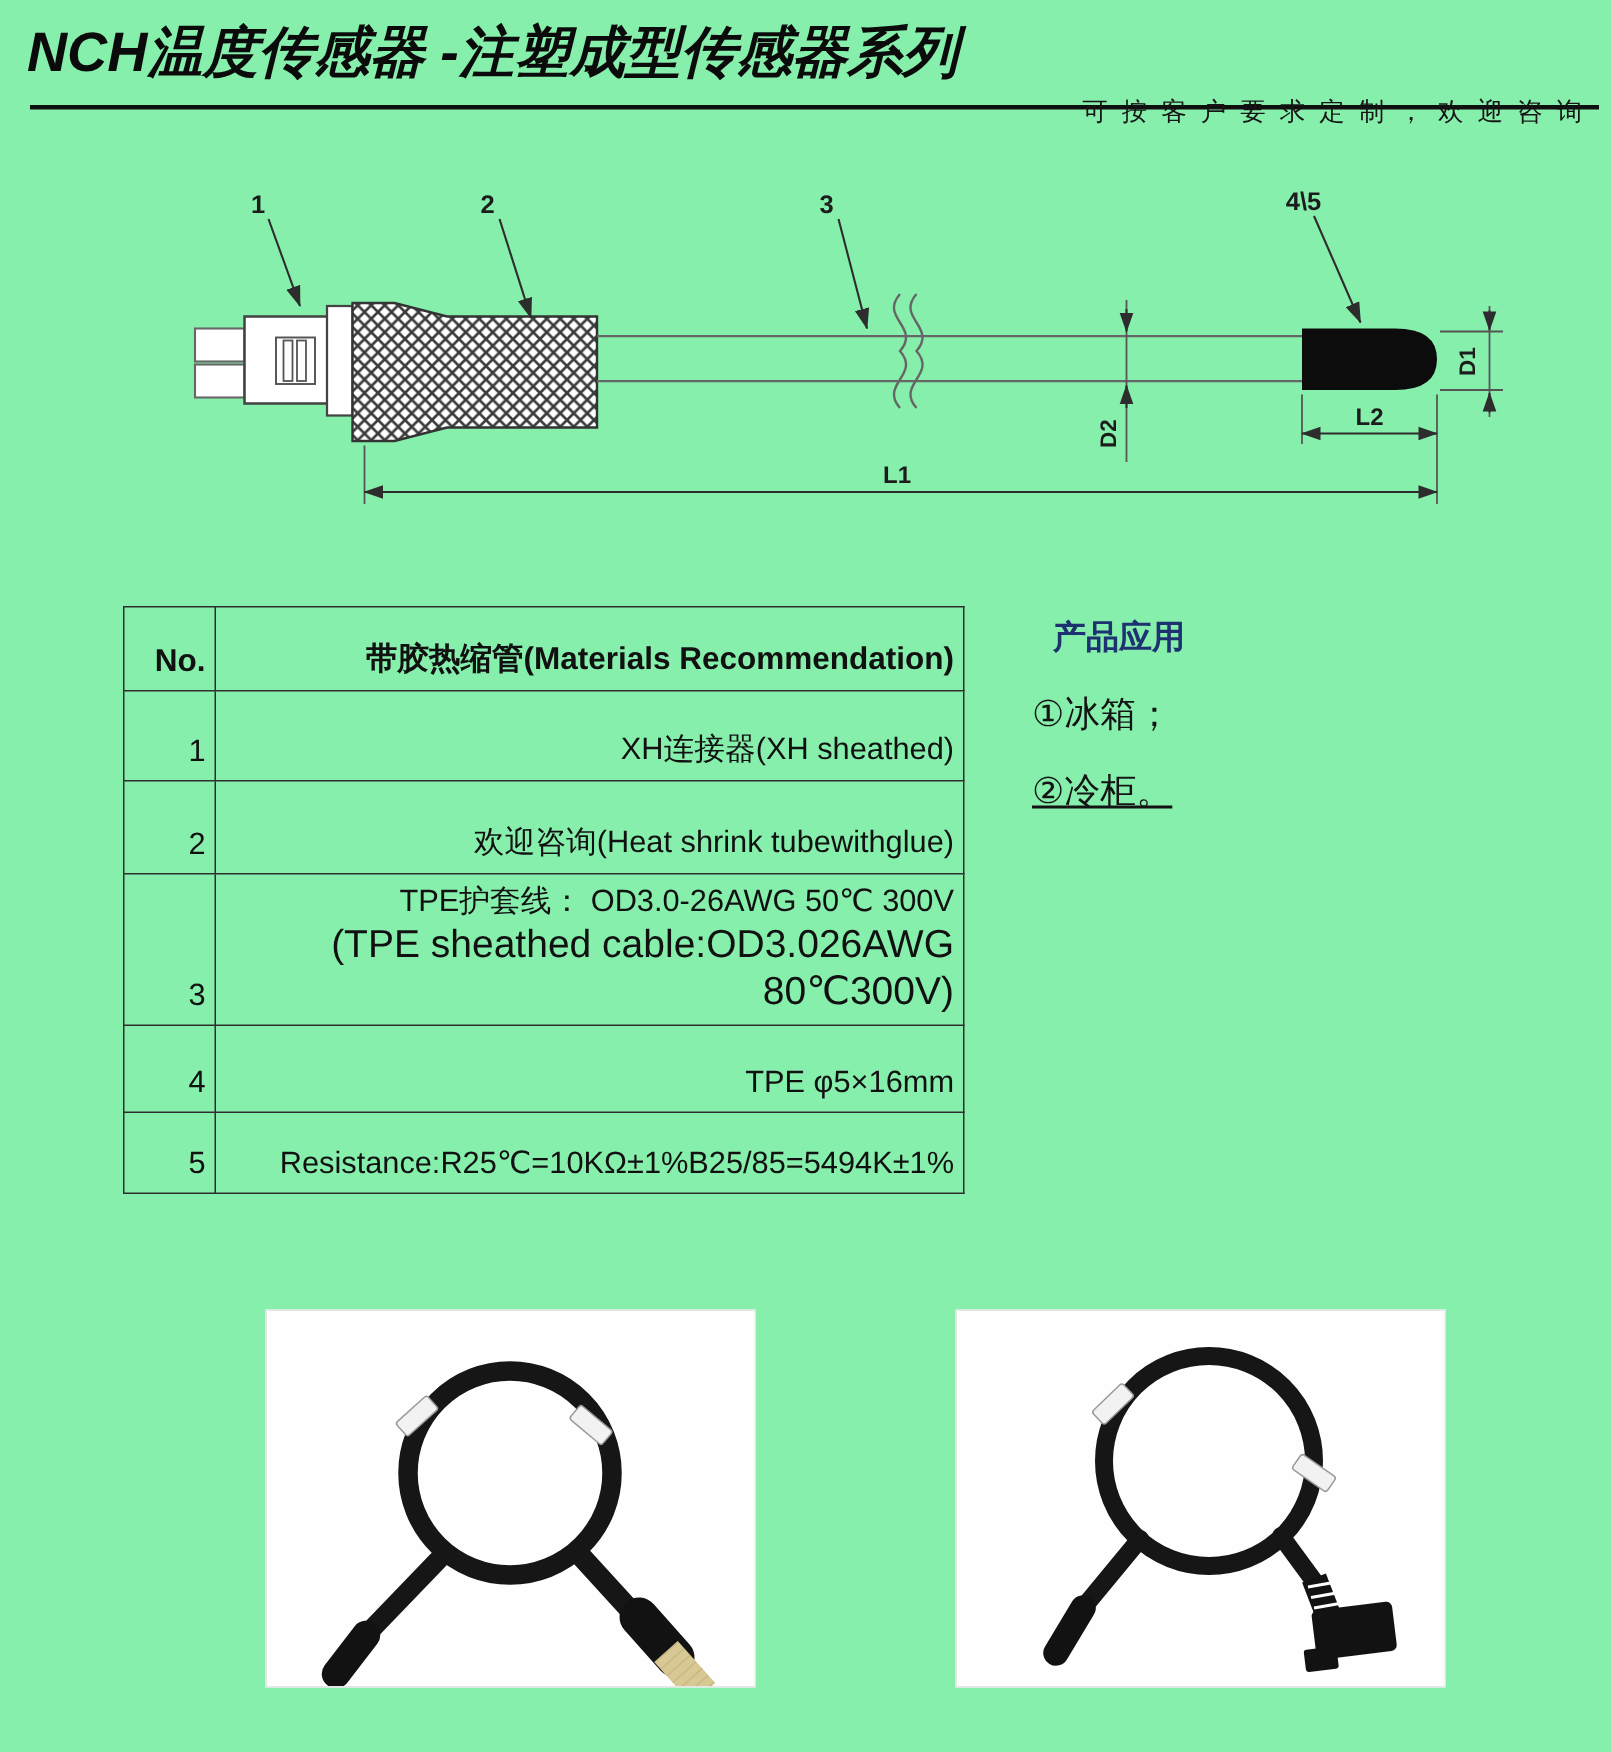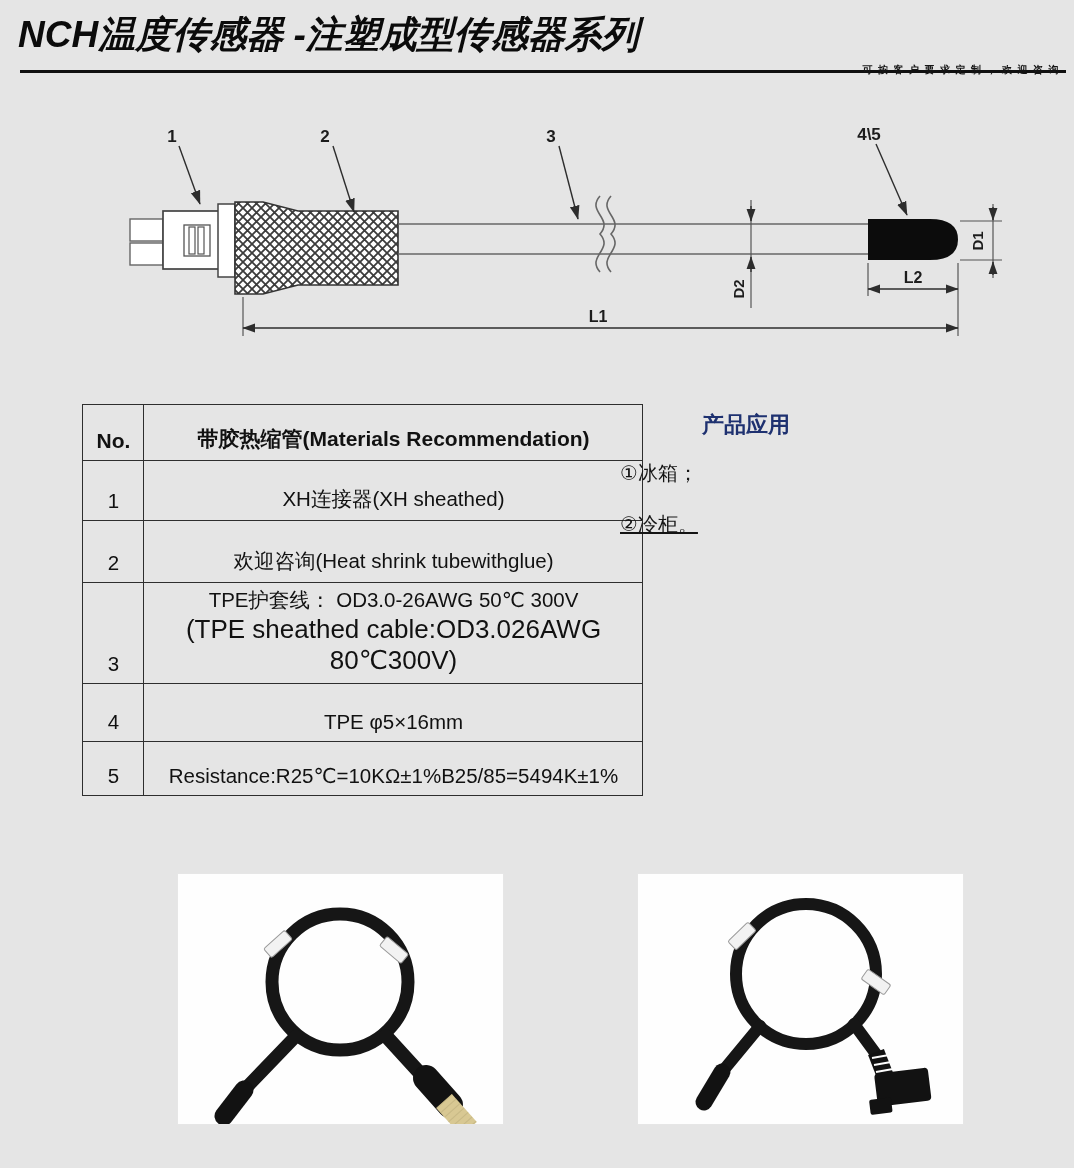--- a/index.html
+++ b/index.html
@@ -1,64 +1,63 @@
 <!DOCTYPE html>
 <html><head>
 <meta charset="utf-8">
 <style>
   * { margin:0; padding:0; box-sizing:border-box; }
   html,body { background:#fff; }
   body { font-family:"Liberation Sans","DejaVu Sans",sans-serif; }
   .page {
-    position:relative; width:1074px; height:1168px; background:#e5e5e5;
+    position:relative; width:1074px; height:1168px; background:#86efac;
     overflow:hidden; margin:0 auto;
   }
   
   .title {
     position:absolute; left:18px; top:10px; width:700px;
     font-size:37px; font-weight:bold; font-style:italic;
     letter-spacing:0px; color:#0b0b0b; white-space:nowrap;
   }
   .header-rule {
     position:absolute; left:20px; right:8px; top:70px; height:3px;
     background:#101010;
   }
   .custom-note {
     position:absolute; right:10px; top:63px;
-    font-size:10px; color:#151515; letter-spacing:0.55em;
+    font-size:17px; color:#151515; letter-spacing:0.55em;
     white-space:nowrap;
-    font-weight:bold;
   }
   
   .drawing { position:absolute; left:0; top:100px; }
   .drawing text { font-family:"Liberation Sans","DejaVu Sans",sans-serif; }
   
   table.materials {
     position:absolute; left:82px; top:404px; width:561px;
     border-collapse:collapse; table-layout:fixed; color:#111;
   }
   table.materials th, table.materials td {
     border:1.6px solid #2e2e2e; vertical-align:bottom;
-    padding:3px 6px 7px 7px; font-size:20.5px; text-align:center;margin-left:40px;
+    padding:3px 6px 7px 7px; font-size:20.5px; text-align:right;margin-left:40px;
   }
   table.materials col.c-no { width:61px; }
   table.materials th { font-weight:bold; font-size:21px; }
   tr.h-row  { height:56px; }
   tr.r1     { height:60px; }
   tr.r2     { height:62px; }
   tr.r3     { height:90px; }
   tr.r4     { height:58px; }
   tr.r5     { height:54px; }
   .desc2 { font-size:26px; }
   
   .apps-heading {
     position:absolute; left:658px; top:410px;
     font-size:22px; font-weight:bold; color:#1e3170;margin-left:44px;
   }
-  .app-item { position:absolute; left:620px; font-size:20px; color:#141414; }
+  .app-item { position:absolute; left:688px; font-size:24px; color:#141414; }
   .app-item.i1 { top:460px; }
   .app-item.i2 { top:511px;text-decoration:underline; }
   
   .photo {
     position:absolute; top:873px; width:327px; height:252px;
     background:#fefefe; border:1px solid #e6e6e6;
   }
   .photo.left  { left:177px; }
   .photo.right { left:637px; }
 </style>

